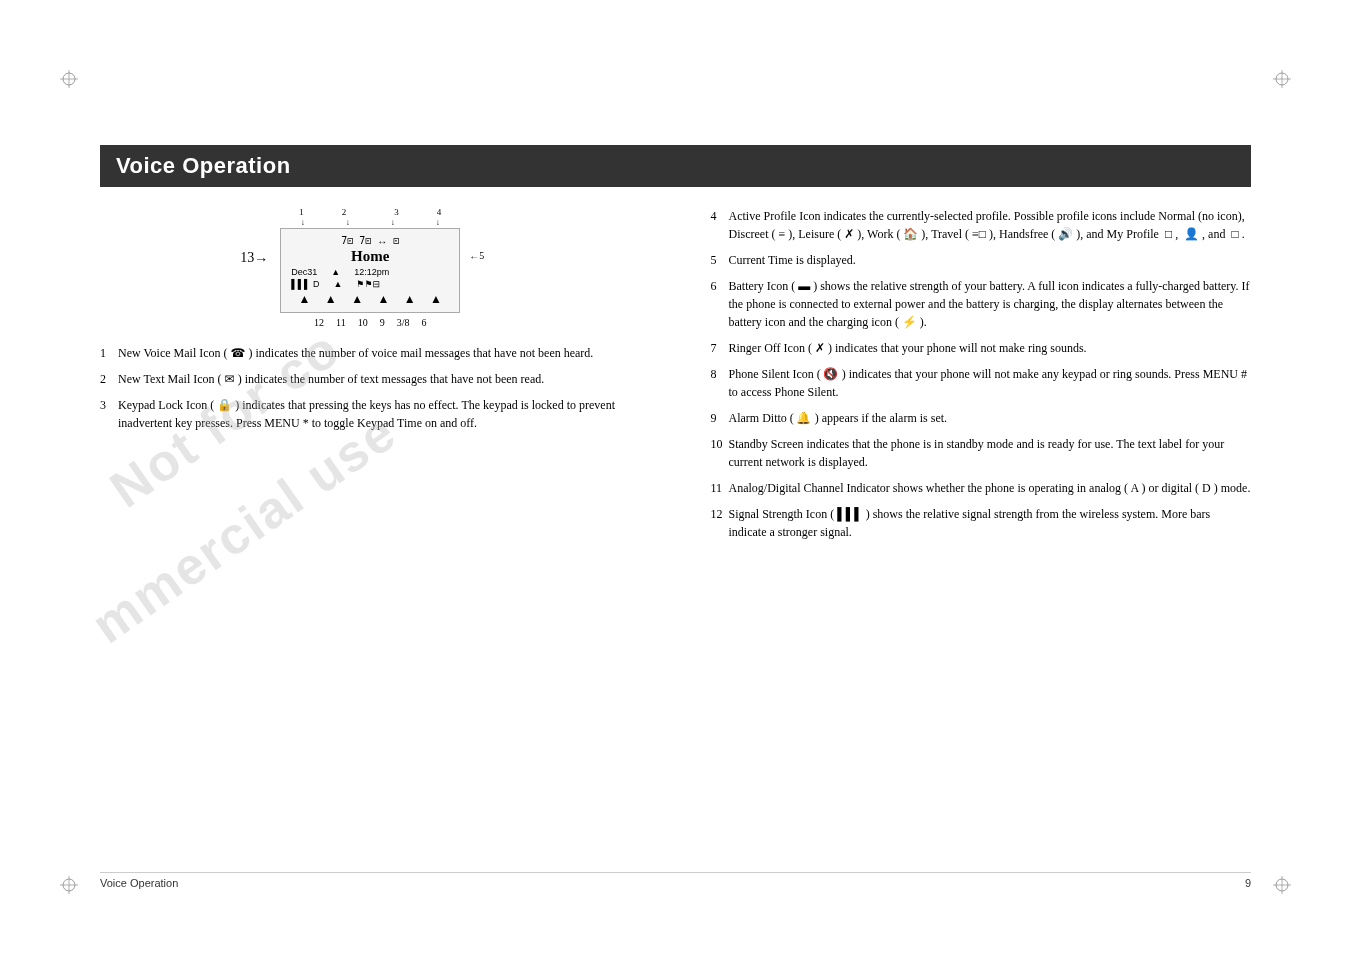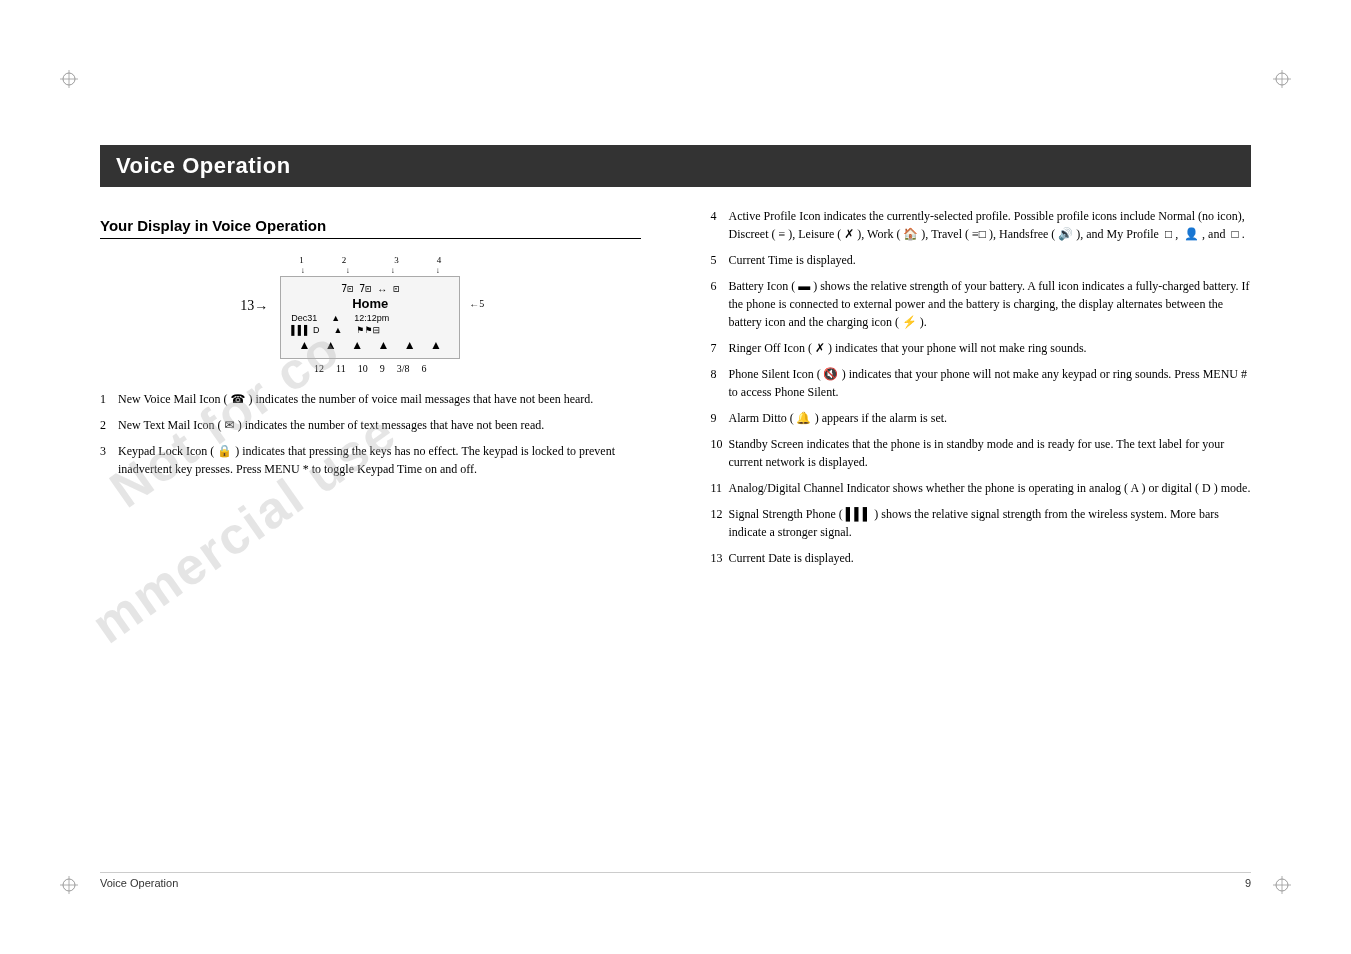--- a/index.html
+++ b/index.html
@@ -118,23 +118,23 @@
     .screen-icons-row {
       display: flex;
       justify-content: center;
       gap: 6px;
       font-size: 11px;
       margin-bottom: 2px;
     }
 
     .screen-home {
       text-align: center;
-      font-size: 13px;
+      font-size: 15px;
       font-weight: bold;
-      font-family: Liberation Sans, sans-serif;
+      font-family: Liberation Serif, serif;
       margin-bottom: 2px;
     }
 
     .screen-status-row {
       display: flex;
       align-items: center;
       font-size: 9px;
       gap: 14px;
       margin-bottom: 2px;
     }
@@ -336,23 +336,20 @@
 
     <div class="title-banner">
       <span>Voice Operation</span>
     </div>
 
     <div class="two-col">
 
       <div class="left-col">
 
 
-        <div class="section-heading">
-          <span>Your Display in Voice Operation</span>
-        </div>
 
         <div class="diagram-container">
 
           <div class="number-row-top">
             <span>1</span>
             <span>2</span>
             <span style="margin-left:10px;">3</span>
             <span>4</span>
           </div>
 
@@ -462,25 +459,21 @@
           <li>
             <span class="list-num">10</span>
             <span class="list-text"><b>Standby Screen</b> indicates that the phone is in standby mode and is ready for use. The text label for your current network is displayed.</span>
           </li>
           <li>
             <span class="list-num">11</span>
             <span class="list-text"><b>Analog/Digital Channel Indicator</b> shows whether the phone is operating in analog ( A ) or digital ( D ) mode.</span>
           </li>
           <li>
             <span class="list-num">12</span>
-            <span class="list-text"><b>Signal Strength Phone</b> ( ▌▌▌ ) shows the relative signal strength from the wireless system. More bars indicate a stronger signal.</span>
-          </li>
-          <li>
-            <span class="list-num">13</span>
-            <span class="list-text"><b>Current Date</b> is displayed.</span>
+            <span class="list-text"><b>Signal Strength Icon</b> ( ▌▌▌ ) shows the relative signal strength from the wireless system. More bars indicate a stronger signal.</span>
           </li>
         </ul>
 
       </div>
     </div>
 
   </div>
 
   <div class="footer">
     <span>Voice Operation</span>

